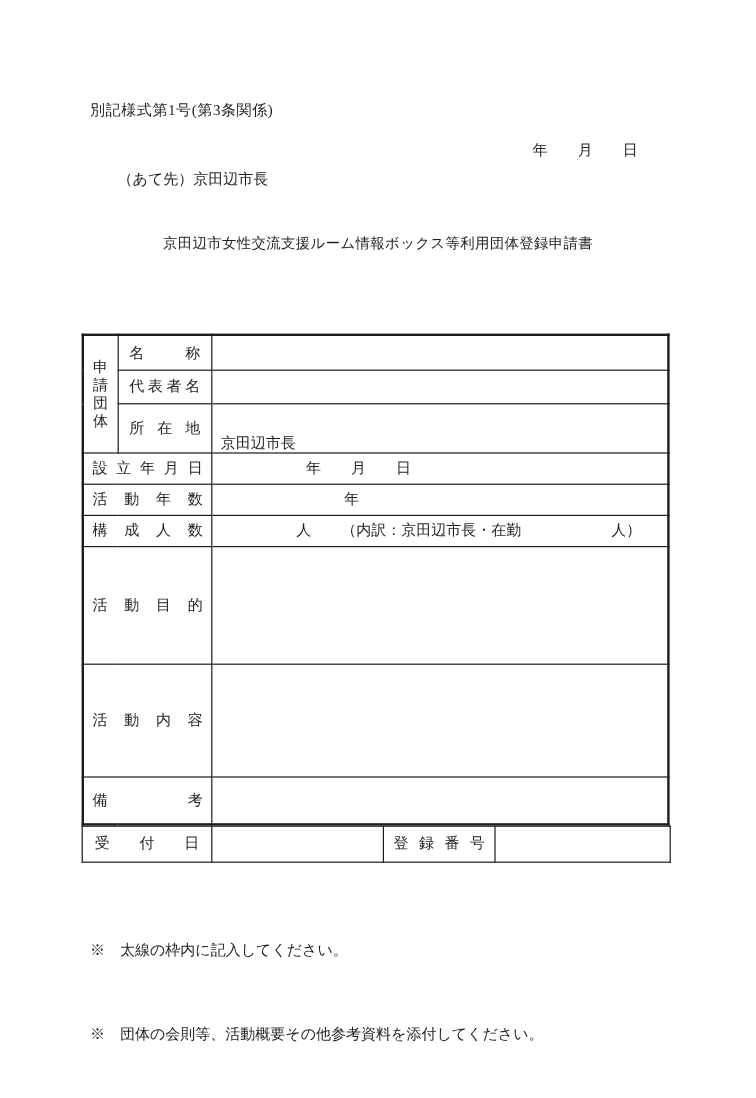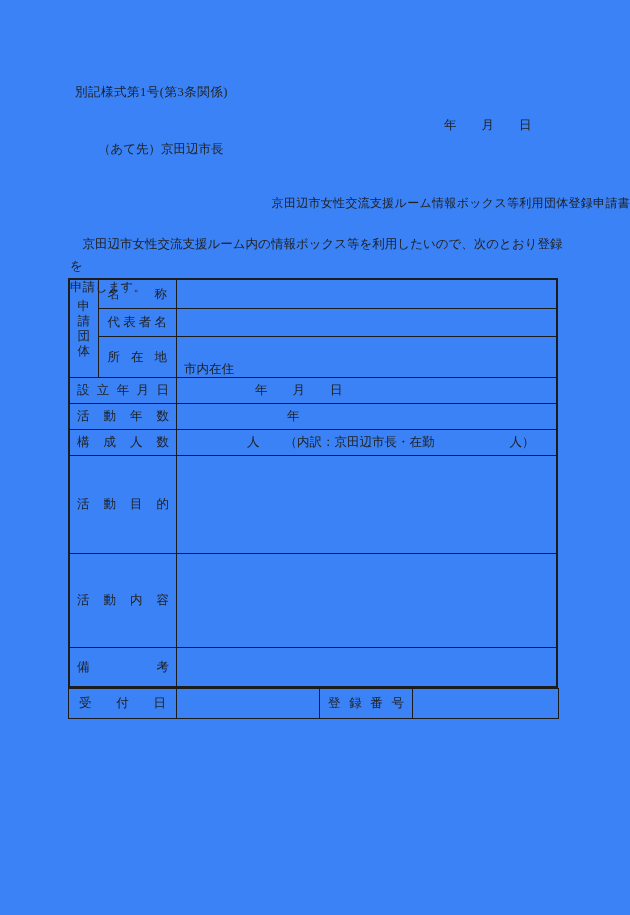--- a/index.html
+++ b/index.html
@@ -1,30 +1,30 @@
 <!DOCTYPE html>
 <html><head>
 <meta charset="utf-8">
 <style>
   html,body{margin:0;padding:0;background:#e8e8e8;}
   .page{
     position:relative;
     width:630px;height:915px;
     margin:0 auto;
-    background:#3b82f6;
+    background:#ffffff;
     font-family:"Liberation Serif","DejaVu Serif",serif;
     color:#1f1f1f;
     font-size:12.5px;
     overflow:hidden;
   }
   .abs{position:absolute;white-space:pre;}
   .form-id{left:75px;top:84px;letter-spacing:.5px;}
   .date-line{left:444px;top:117px;}
   .addressee{left:98px;top:141px;}
-  .doc-title{left:0;top:195px;width:630px;text-align:right;font-size:12px;letter-spacing:.3px;}
+  .doc-title{left:0;top:195px;width:630px;text-align:center;font-size:12px;letter-spacing:.3px;}
   .intro{left:70px;top:234px;width:496px;line-height:21.5px;white-space:pre-wrap;}
 
   
   .tbl-wrap{position:absolute;left:68px;top:278px;width:490px;}
   table{border-collapse:collapse;table-layout:fixed;width:490px;}
   table.main{border:2px solid #1c1c1c;}
   table.bottom{border:1px solid #1c1c1c;border-top:none;}
   td{border:1px solid #1c1c1c;padding:0;vertical-align:middle;font-size:12.5px;overflow:hidden;}
   td.label{padding:0 9px;}
   td.label-wide{padding:0 7px;}
@@ -39,21 +39,20 @@
 </style>
 </head>
 <body>
 
 <div class="page">
 
   <div class="abs form-id">別記様式第1号(第3条関係)</div>
   <div class="abs date-line">年　　月　　日</div>
   <div class="abs addressee">（あて先）京田辺市長</div>
   <div class="abs doc-title">京田辺市女性交流支援ルーム情報ボックス等利用団体登録申請書</div>
-  <div class="abs intro"><span>　京田辺市女性交流支援ルーム内の情報ボックス等を利用したいので、次のとおり登録を</span><br><span>申請します。</span></div>
 
   <div class="tbl-wrap">
     <table class="main">
       <colgroup>
           <col style="width:29px">
           <col style="width:78px">
           <col style="width:379px">
         </colgroup>
       <tbody>
           <tr>
@@ -87,21 +86,21 @@
       <tr>
         <td class="label" style="height:40px">
           <div class="jchars">
                 <span>所</span>
                 <span>在</span>
                 <span>地</span>
               </div>
         </td>
         <td>
           <div class="addr-cell">
-            <span class="addr-city">市内在住</span>
+            <span class="addr-city">京田辺市長</span>
 
           </div>
         </td>
       </tr>
       <tr>
         <td colspan="2" class="label-wide" style="height:25px">
           <div class="jchars">
                 <span>設</span>
                 <span>立</span>
                 <span>年</span>
@@ -198,15 +197,17 @@
                 <span>号</span>
               </div>
         </td>
         <td></td>
       </tr>
     </tbody>
       </table>
   </div>
 
   <div class="abs notes">
+    <div class="note-line">※　太線の枠内に記入してください。</div>
+    <div class="note-line">※　団体の会則等、活動概要その他参考資料を添付してください。</div>
   </div>
 
 </div>
 
 </body></html>

